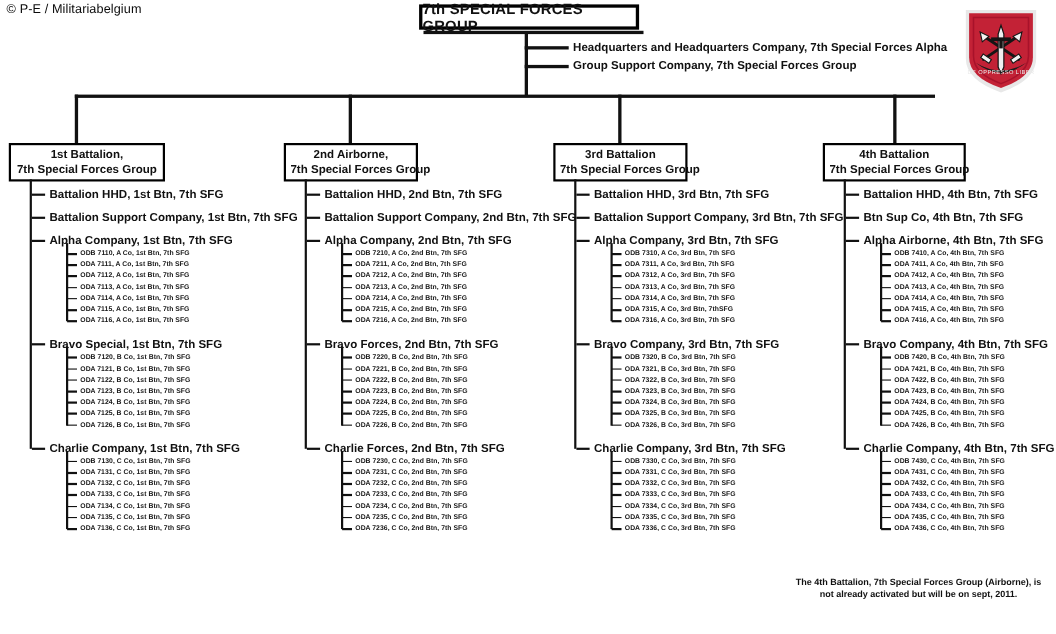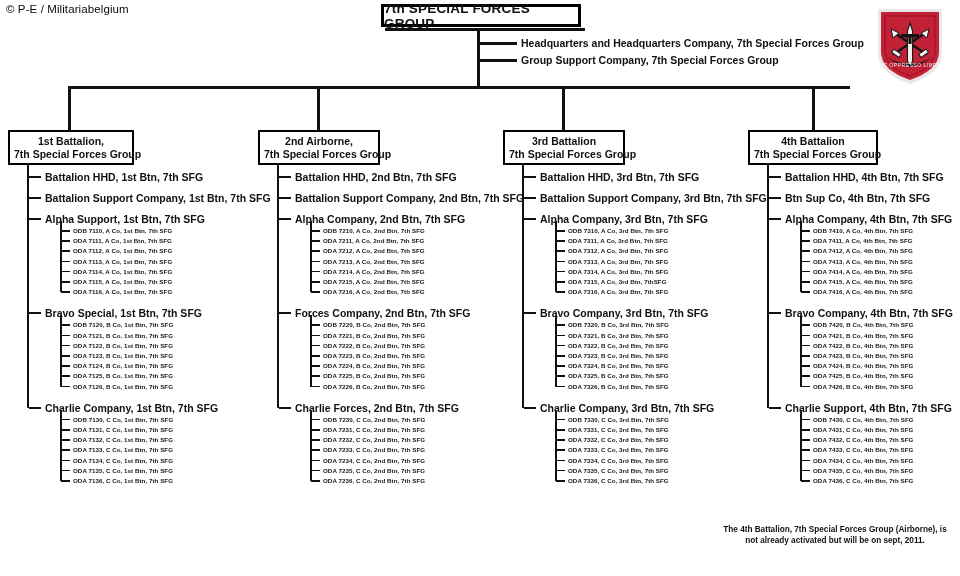--- a/index.html
+++ b/index.html
@@ -42,21 +42,21 @@
 
 <div class="root-box">
   <span>7th SPECIAL FORCES GROUP</span>
 </div>
 <div class="root-box-shadow"></div>
 
 <div class="ln" style="left:477px;top:30px;width:3px;height:58px;"></div>
 <div class="ln" style="left:477px;top:42px;width:40px;height:3px;"></div>
 <div class="ln" style="left:477px;top:59px;width:40px;height:3px;"></div>
 
-<div class="hq-item" style="left:521px;top:37px;">Headquarters and Headquarters Company,  7th Special Forces Group</div>
+<div class="hq-item" style="left:521px;top:37px;">Headquarters and Headquarters Company,  7th Special Forces Alpha</div>
 <div class="hq-item" style="left:521px;top:54px;">Group Support Company,  7th Special Forces Group</div>
 
 <div class="ln" style="left:68px;top:86px;width:782px;height:3px;"></div>
 <div class="ln" style="left:68px;top:86px;width:3px;height:44px;"></div>
 <div class="ln" style="left:317px;top:86px;width:3px;height:44px;"></div>
 <div class="ln" style="left:562px;top:86px;width:3px;height:44px;"></div>
 <div class="ln" style="left:812px;top:86px;width:3px;height:44px;"></div>
 
 <div class="patch">
   <svg viewBox="0 0 76 82" width="76" height="82" aria-hidden="true">
@@ -80,31 +80,31 @@
       <rect x="29" y="29" width="18" height="3.4" fill="#151515"></rect>
       <rect x="36.4" y="32" width="3.2" height="7" fill="#151515"></rect>
     </g>
 
     <path d="M15 52 Q38 70 61 52 Q38 66 15 52 Z" fill="#1c1c1c"></path>
     <text x="38" y="62" text-anchor="middle" font-family="'Liberation Sans',sans-serif" font-size="5.2" fill="#eaeaea" letter-spacing="0.4">DE OPPRESSO LIBER</text>
   </svg>
 </div>
 
 <div id="columns">
-    <div class="bn-box" style="left: 8px; top: 130px; width: 126px;">
+    <div class="bn-box" style="left: 8px; top: 130px; width: 142px;">
       <div>1st Battalion,</div>
       <div>7th Special Forces Group</div>
     </div>
     <div class="ln" style="left: 27px; top: 163px; width: 2px; height: 244.8px;"></div>
     <div class="ln" style="left: 29px; top: 176px; width: 12px; height: 2px;"></div>
     <div class="co-line" style="left: 45px; top: 171px;">Battalion HHD, 1st Btn, 7th SFG</div>
     <div class="ln" style="left: 29px; top: 197px; width: 12px; height: 2px;"></div>
     <div class="co-line" style="left: 45px; top: 192px;">Battalion  Support Company, 1st Btn, 7th SFG</div>
     <div class="ln" style="left: 29px; top: 218px; width: 12px; height: 2px;"></div>
-    <div class="co-line" style="left: 45px; top: 213px;">Alpha Support, 1st Btn, 7th SFG</div>
+    <div class="co-line" style="left: 45px; top: 213px;">Alpha Company, 1st Btn, 7th SFG</div>
     <div class="ln" style="left: 61px; top: 230px; width: 9px; height: 1.6px;"></div>
     <div class="team" style="left: 73px; top: 227px;">ODB 7110, A Co, 1st Btn, 7th SFG</div>
     <div class="ln" style="left: 61px; top: 240.2px; width: 9px; height: 1.6px;"></div>
     <div class="team" style="left: 73px; top: 237.2px;">ODA 7111, A Co, 1st Btn, 7th SFG</div>
     <div class="ln" style="left: 61px; top: 250.4px; width: 9px; height: 1.6px;"></div>
     <div class="team" style="left: 73px; top: 247.4px;">ODA 7112, A Co, 1st Btn, 7th SFG</div>
     <div class="ln" style="left: 61px; top: 260.6px; width: 9px; height: 1.6px;"></div>
     <div class="team" style="left: 73px; top: 257.6px;">ODA 7113, A Co, 1st Btn, 7th SFG</div>
     <div class="ln" style="left: 61px; top: 270.8px; width: 9px; height: 1.6px;"></div>
     <div class="team" style="left: 73px; top: 267.8px;">ODA 7114, A Co, 1st Btn, 7th SFG</div>
@@ -171,21 +171,21 @@
     <div class="team" style="left: 323px; top: 257.6px;">ODA 7213, A Co, 2nd Btn, 7th SFG</div>
     <div class="ln" style="left: 311px; top: 270.8px; width: 9px; height: 1.6px;"></div>
     <div class="team" style="left: 323px; top: 267.8px;">ODA 7214, A Co, 2nd Btn, 7th SFG</div>
     <div class="ln" style="left: 311px; top: 281px; width: 9px; height: 1.6px;"></div>
     <div class="team" style="left: 323px; top: 278px;">ODA 7215, A Co, 2nd Btn, 7th SFG</div>
     <div class="ln" style="left: 311px; top: 291.2px; width: 9px; height: 1.6px;"></div>
     <div class="team" style="left: 323px; top: 288.2px;">ODA 7216, A Co, 2nd Btn, 7th SFG</div>
     <div class="ln" style="left: 310px; top: 221px; width: 1.6px; height: 71.2px;"></div>
     <div class="ln" style="left: 291px; top: 221px; width: 19px; height: 0px;"></div>
     <div class="ln" style="left: 279px; top: 312.4px; width: 12px; height: 2px;"></div>
-    <div class="co-line" style="left: 295px; top: 307.4px;">Forces Company, 2nd Btn, 7th SFG</div>
+    <div class="co-line" style="left: 295px; top: 307.4px;">Bravo Forces, 2nd Btn, 7th SFG</div>
     <div class="ln" style="left: 311px; top: 324.4px; width: 9px; height: 1.6px;"></div>
     <div class="team" style="left: 323px; top: 321.4px;">ODB 7220, B Co, 2nd Btn, 7th SFG</div>
     <div class="ln" style="left: 311px; top: 334.6px; width: 9px; height: 1.6px;"></div>
     <div class="team" style="left: 323px; top: 331.6px;">ODA 7221, B Co, 2nd Btn, 7th SFG</div>
     <div class="ln" style="left: 311px; top: 344.8px; width: 9px; height: 1.6px;"></div>
     <div class="team" style="left: 323px; top: 341.8px;">ODA 7222, B Co, 2nd Btn, 7th SFG</div>
     <div class="ln" style="left: 311px; top: 355px; width: 9px; height: 1.6px;"></div>
     <div class="team" style="left: 323px; top: 352px;">ODA 7223, B Co, 2nd Btn, 7th SFG</div>
     <div class="ln" style="left: 311px; top: 365.2px; width: 9px; height: 1.6px;"></div>
     <div class="team" style="left: 323px; top: 362.2px;">ODA 7224, B Co, 2nd Btn, 7th SFG</div>
@@ -279,21 +279,21 @@
     <div class="bn-box" style="left: 748px; top: 130px; width: 130px;">
       <div>4th Battalion</div>
       <div>7th Special Forces Group</div>
     </div>
     <div class="ln" style="left: 767px; top: 163px; width: 2px; height: 244.8px;"></div>
     <div class="ln" style="left: 769px; top: 176px; width: 12px; height: 2px;"></div>
     <div class="co-line" style="left: 785px; top: 171px;">Battalion HHD, 4th Btn, 7th SFG</div>
     <div class="ln" style="left: 769px; top: 197px; width: 12px; height: 2px;"></div>
     <div class="co-line" style="left: 785px; top: 192px;">Btn  Sup Co, 4th Btn, 7th SFG</div>
     <div class="ln" style="left: 769px; top: 218px; width: 12px; height: 2px;"></div>
-    <div class="co-line" style="left: 785px; top: 213px;">Alpha Company, 4th Btn, 7th SFG</div>
+    <div class="co-line" style="left: 785px; top: 213px;">Alpha Airborne, 4th Btn, 7th SFG</div>
     <div class="ln" style="left: 801px; top: 230px; width: 9px; height: 1.6px;"></div>
     <div class="team" style="left: 813px; top: 227px;">ODB 7410, A Co, 4th Btn, 7th SFG</div>
     <div class="ln" style="left: 801px; top: 240.2px; width: 9px; height: 1.6px;"></div>
     <div class="team" style="left: 813px; top: 237.2px;">ODA 7411, A Co, 4th Btn, 7th SFG</div>
     <div class="ln" style="left: 801px; top: 250.4px; width: 9px; height: 1.6px;"></div>
     <div class="team" style="left: 813px; top: 247.4px;">ODA 7412, A Co, 4th Btn, 7th SFG</div>
     <div class="ln" style="left: 801px; top: 260.6px; width: 9px; height: 1.6px;"></div>
     <div class="team" style="left: 813px; top: 257.6px;">ODA 7413, A Co, 4th Btn, 7th SFG</div>
     <div class="ln" style="left: 801px; top: 270.8px; width: 9px; height: 1.6px;"></div>
     <div class="team" style="left: 813px; top: 267.8px;">ODA 7414, A Co, 4th Btn, 7th SFG</div>
@@ -315,21 +315,21 @@
     <div class="team" style="left: 813px; top: 352px;">ODA 7423, B Co, 4th Btn, 7th SFG</div>
     <div class="ln" style="left: 801px; top: 365.2px; width: 9px; height: 1.6px;"></div>
     <div class="team" style="left: 813px; top: 362.2px;">ODA 7424, B Co, 4th Btn, 7th SFG</div>
     <div class="ln" style="left: 801px; top: 375.4px; width: 9px; height: 1.6px;"></div>
     <div class="team" style="left: 813px; top: 372.4px;">ODA 7425, B Co, 4th Btn, 7th SFG</div>
     <div class="ln" style="left: 801px; top: 385.6px; width: 9px; height: 1.6px;"></div>
     <div class="team" style="left: 813px; top: 382.6px;">ODA 7426, B Co, 4th Btn, 7th SFG</div>
     <div class="ln" style="left: 800px; top: 315.4px; width: 1.6px; height: 71.2px;"></div>
     <div class="ln" style="left: 781px; top: 315.4px; width: 19px; height: 0px;"></div>
     <div class="ln" style="left: 769px; top: 406.8px; width: 12px; height: 2px;"></div>
-    <div class="co-line" style="left: 785px; top: 401.8px;">Charlie Support, 4th Btn, 7th SFG</div>
+    <div class="co-line" style="left: 785px; top: 401.8px;">Charlie Company, 4th Btn, 7th SFG</div>
     <div class="ln" style="left: 801px; top: 418.8px; width: 9px; height: 1.6px;"></div>
     <div class="team" style="left: 813px; top: 415.8px;">ODB 7430, C Co, 4th Btn, 7th SFG</div>
     <div class="ln" style="left: 801px; top: 429px; width: 9px; height: 1.6px;"></div>
     <div class="team" style="left: 813px; top: 426px;">ODA 7431, C Co, 4th Btn, 7th SFG</div>
     <div class="ln" style="left: 801px; top: 439.2px; width: 9px; height: 1.6px;"></div>
     <div class="team" style="left: 813px; top: 436.2px;">ODA 7432, C Co, 4th Btn, 7th SFG</div>
     <div class="ln" style="left: 801px; top: 449.4px; width: 9px; height: 1.6px;"></div>
     <div class="team" style="left: 813px; top: 446.4px;">ODA 7433, C Co, 4th Btn, 7th SFG</div>
     <div class="ln" style="left: 801px; top: 459.6px; width: 9px; height: 1.6px;"></div>
     <div class="team" style="left: 813px; top: 456.6px;">ODA 7434, C Co, 4th Btn, 7th SFG</div>

